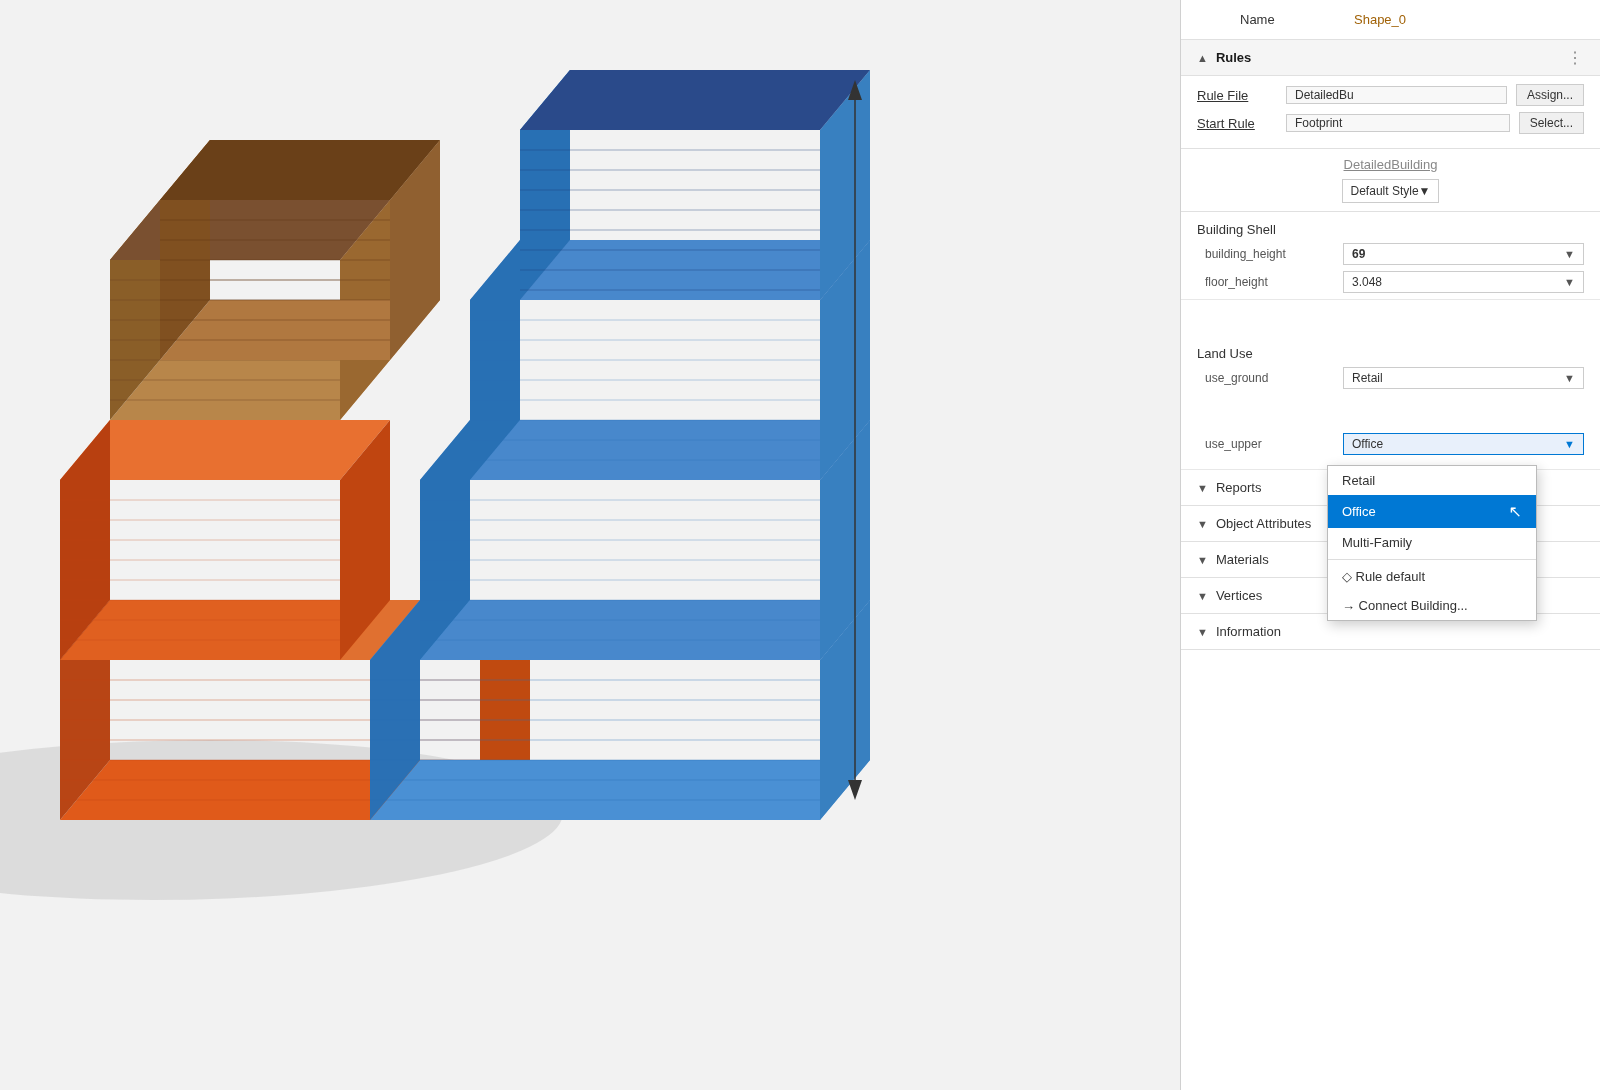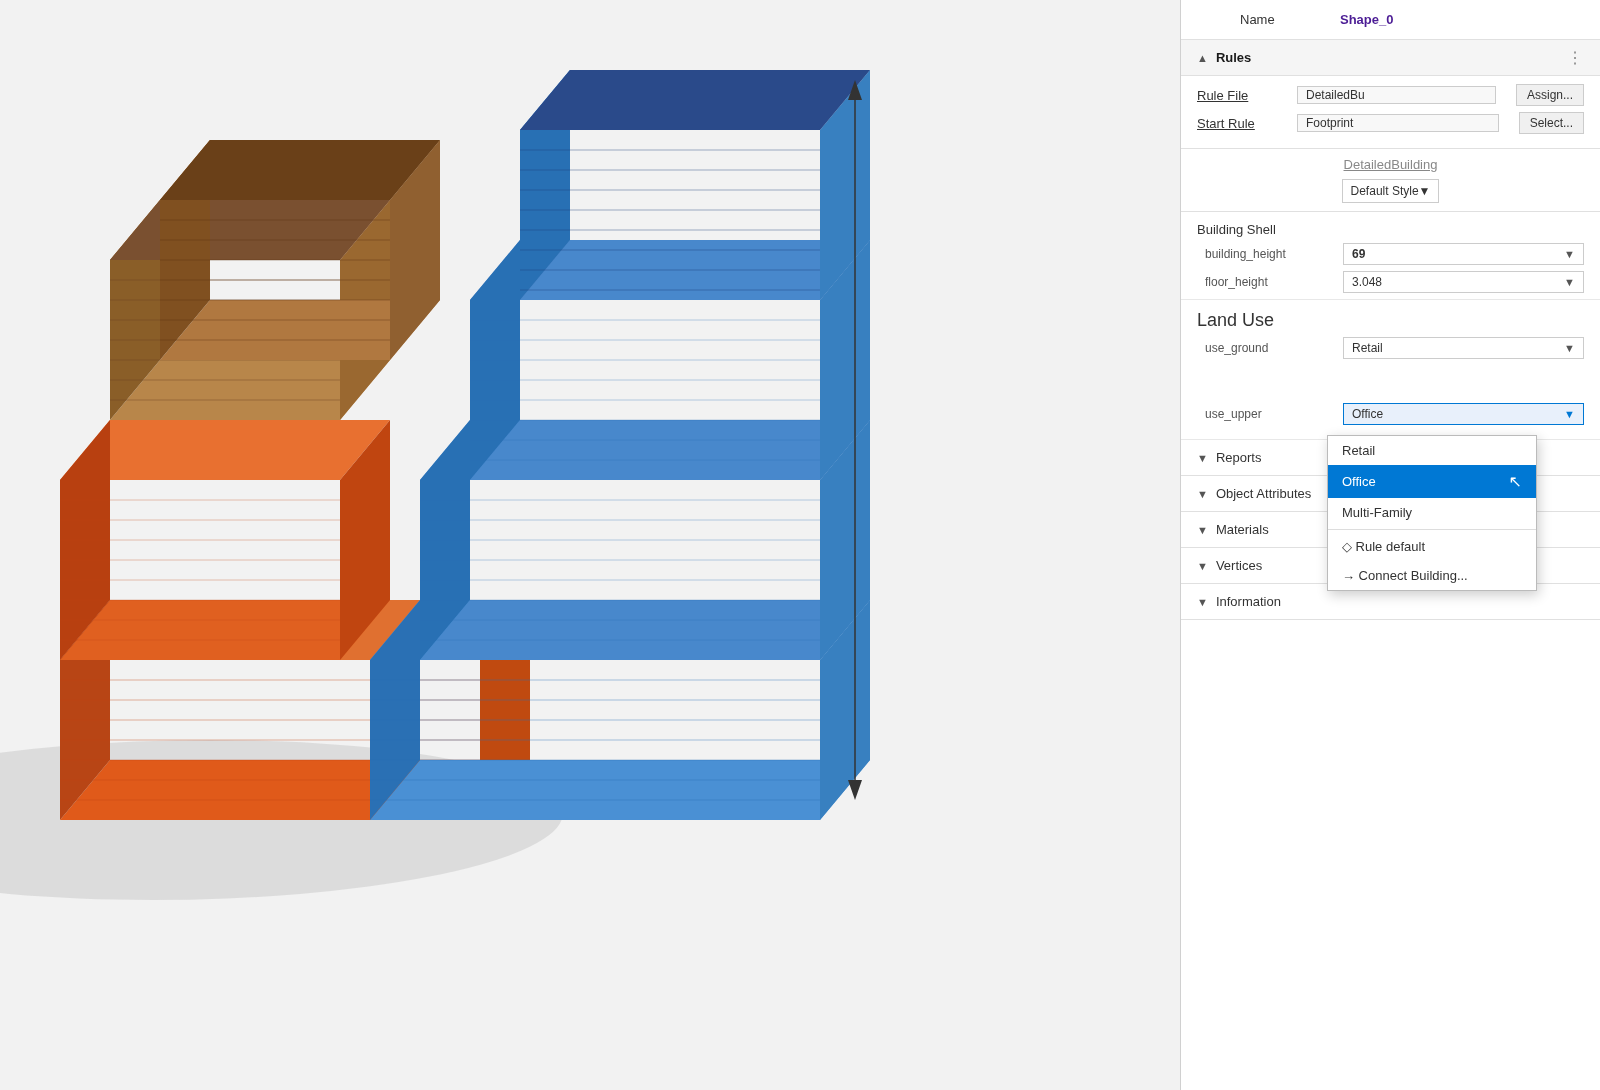--- a/index.html
+++ b/index.html
@@ -39,22 +39,23 @@
       padding: 12px 16px;
       border-bottom: 1px solid #e0e0e0;
       gap: 20px;
     }
     .name-row .label {
       color: #333;
       min-width: 80px;
       margin-left: 43px;
     }
     .name-row .value {
-      color: #4c1d95;
-      font-weight: bold;
+      color: #a16207;
+      font-weight: normal;
+      margin-left: 14px;
     }
 
     
     .section-header {
       display: flex;
       align-items: center;
       padding: 8px 16px;
       background: #f5f5f5;
       border-bottom: 1px solid #e0e0e0;
       cursor: pointer;
@@ -80,21 +81,21 @@
 
     
     .rules-content {
       padding: 8px 16px;
       border-bottom: 1px solid #e0e0e0;
     }
     .rules-row {
       display: flex;
       align-items: center;
       margin-bottom: 6px;
-      gap: 20px;
+      gap: 9px;
     }
     .rules-row .rlabel {
       min-width: 80px;
       color: #333;
       text-decoration: underline;
       cursor: pointer;
     }
     .rules-row .rvalue {
       flex: 1;
       padding: 1px 8px;
@@ -183,23 +184,24 @@
       font-weight: bold;
     }
     .caret { color: #555; font-size: 11px; }
 
     
     .land-section {
       padding: 6px 16px 8px;
       border-bottom: 1px solid #e8e8e8;
     }
     .land-title {
-      font-size: 18px;
+      font-size: 13px;
       color: #333;
       padding: 4px 0 6px;
+      margin-top: 36px;
     }
 
     
     .dropdown-container {
       position: relative;
       margin-top: 44px;
     }
     .dropdown-menu {
       position: absolute;
       right: 0;

